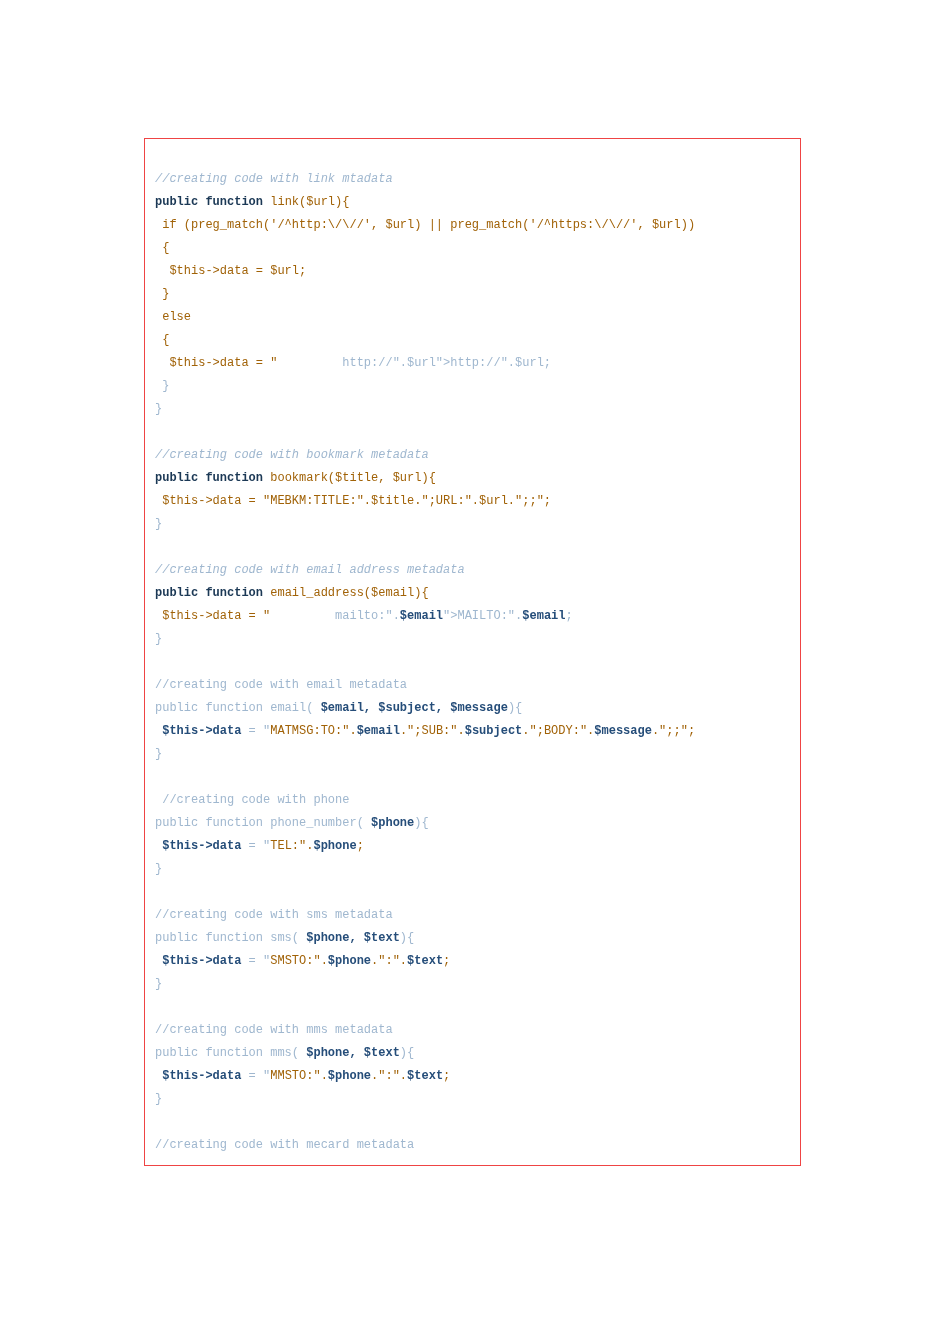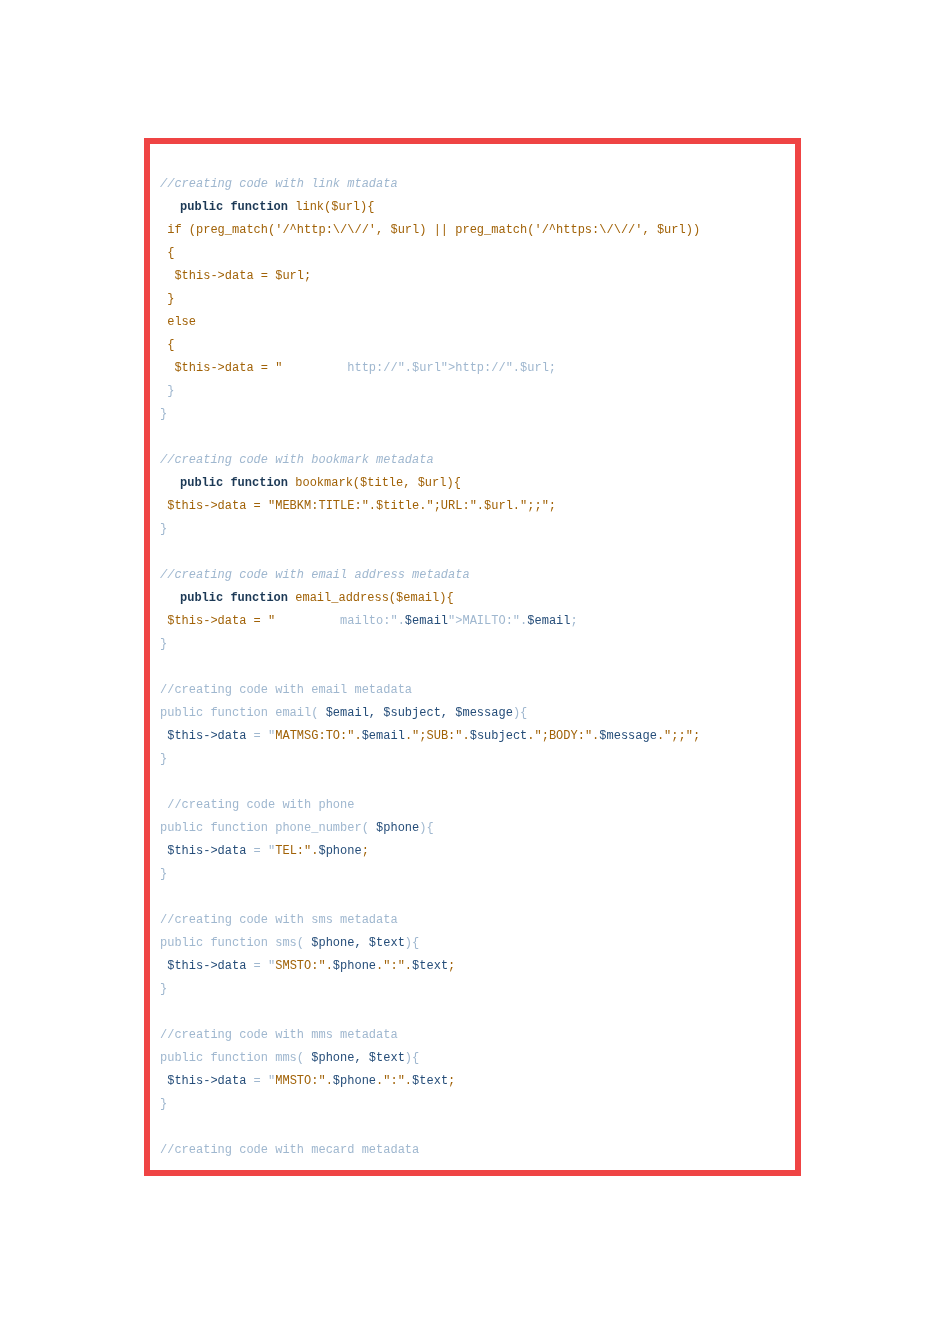--- a/index.html
+++ b/index.html
@@ -9,34 +9,34 @@
     width: 945px;
   }
   .page {
     width: 945px;
     padding: 138px 0 40px 0;
     box-sizing: border-box;
   }
   .codebox {
     margin: 0 auto;
     width: 657px;
-    border: 6px solid #ef4444;
+    border: 1px solid #ef4444;
     background: #ffffff;
     padding: 6px 10px 8px 10px;
     box-sizing: border-box;
     font-family: "Courier New", Courier, monospace;
     font-size: 12px;
     line-height: 23px;
     color: #254d79;
     white-space: pre;
     overflow: hidden;
   }
   .cmt-italic { color: #9fb7cf; font-style: italic; }
-  .kw-bold { font-weight: bold; color: #1b3855; margin-left: 20px; }
-  .bold { font-weight: normal; color: #254d79; }
+  .kw-bold { font-weight: bold; color: #1b3855; }
+  .bold { font-weight: bold; color: #254d79; }
   .plain { color: #a16207; }
   .light { color: #9fb7cf; }
 </style>
 </head>
 <body>
 
 <div class="page">
   <div class="codebox" id="codebox"><div>&nbsp;</div><div><span class="cmt-italic">//creating code with link mtadata</span></div><div><span class="kw-bold">public function</span><span class="plain"> link($url){</span></div><div><span class="plain"> if (preg_match('/^http:\/\//', $url) || preg_match('/^https:\/\//', $url))</span></div><div><span class="plain"> {</span></div><div><span class="plain">  $this-&gt;data = $url;</span></div><div><span class="plain"> }</span></div><div><span class="plain"> else</span></div><div><span class="plain"> {</span></div><div><span class="plain">  $this-&gt;data = "</span><span class="light">         http://".$url"&gt;http://".$url;</span></div><div><span class="light"> }</span></div><div><span class="light">}</span></div><div>&nbsp;</div><div><span class="cmt-italic">//creating code with bookmark metadata</span></div><div><span class="kw-bold">public function</span><span class="plain"> bookmark($title, $url){</span></div><div><span class="plain"> $this-&gt;data = "MEBKM:TITLE:".$title.";URL:".$url.";;";</span></div><div><span class="light">}</span></div><div>&nbsp;</div><div><span class="cmt-italic">//creating code with email address metadata</span></div><div><span class="kw-bold">public function</span><span class="plain"> email_address($email){</span></div><div><span class="plain"> $this-&gt;data = "</span><span class="light">         mailto:".</span><span class="bold">$email</span><span class="light">"&gt;MAILTO:".</span><span class="bold">$email</span><span class="light">;</span></div><div><span class="light">}</span></div><div>&nbsp;</div><div><span class="light">//creating code with email metadata</span></div><div><span class="light">public function email( </span><span class="bold">$email, $subject, $message</span><span class="light">){</span></div><div><span class="light"> </span><span class="bold">$this-&gt;data</span><span class="light"> = "</span><span class="plain">MATMSG:TO:".</span><span class="bold">$email</span><span class="plain">.";SUB:".</span><span class="bold">$subject</span><span class="plain">.";BODY:".</span><span class="bold">$message</span><span class="plain">.";;";</span></div><div><span class="light">}</span></div><div>&nbsp;</div><div><span class="light"> //creating code with phone</span></div><div><span class="light">public function phone_number( </span><span class="bold">$phone</span><span class="light">){</span></div><div><span class="light"> </span><span class="bold">$this-&gt;data</span><span class="light"> = "</span><span class="plain">TEL:".</span><span class="bold">$phone</span><span class="plain">;</span></div><div><span class="light">}</span></div><div>&nbsp;</div><div><span class="light">//creating code with sms metadata</span></div><div><span class="light">public function sms( </span><span class="bold">$phone, $text</span><span class="light">){</span></div><div><span class="light"> </span><span class="bold">$this-&gt;data</span><span class="light"> = "</span><span class="plain">SMSTO:".</span><span class="bold">$phone</span><span class="plain">.":".</span><span class="bold">$text</span><span class="plain">;</span></div><div><span class="light">}</span></div><div>&nbsp;</div><div><span class="light">//creating code with mms metadata</span></div><div><span class="light">public function mms( </span><span class="bold">$phone, $text</span><span class="light">){</span></div><div><span class="light"> </span><span class="bold">$this-&gt;data</span><span class="light"> = "</span><span class="plain">MMSTO:".</span><span class="bold">$phone</span><span class="plain">.":".</span><span class="bold">$text</span><span class="plain">;</span></div><div><span class="light">}</span></div><div>&nbsp;</div><div><span class="light">//creating code with mecard metadata</span></div></div>
 </div>
 

